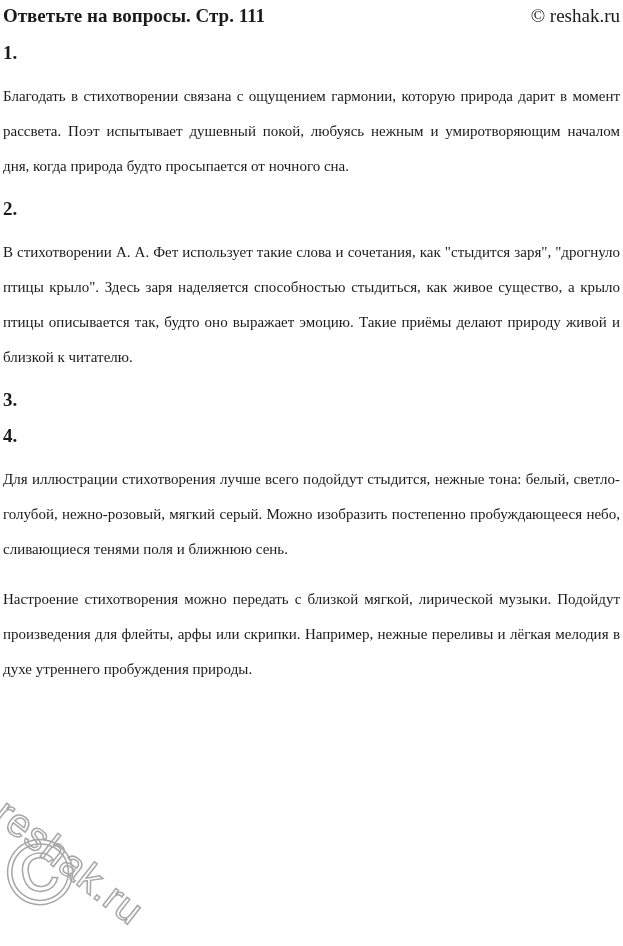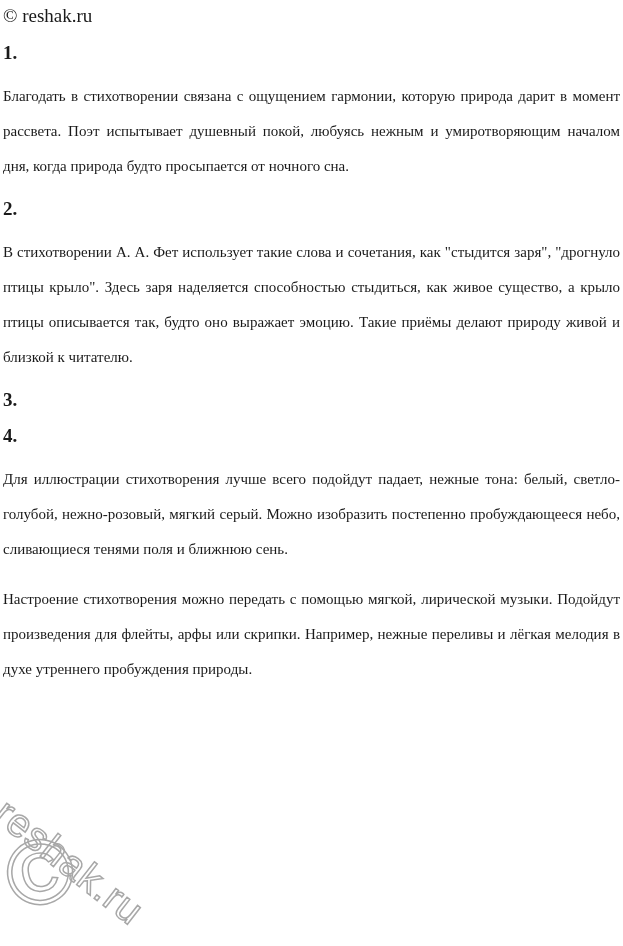--- a/index.html
+++ b/index.html
@@ -74,37 +74,38 @@
 <div class="page">
 
   <div class="watermark">
     <span class="wm-copy">©</span>
     <span class="wm-text">reshak.ru</span>
   </div>
 
   <div class="content">
 
     <div class="header">
+      <span class="title">Ответьте на вопросы. Стр. 111</span>
       <span class="copyright">© reshak.ru</span>
     </div>
 
     <section>
       <h2 class="num">1.</h2>
       <p class="answer">Благодать в стихотворении связана с ощущением гармонии, которую природа дарит в момент рассвета. Поэт испытывает душевный покой, любуясь нежным и умиротворяющим началом дня, когда природа будто просыпается от ночного сна.</p>
     </section>
 
     <section>
       <h2 class="num">2.</h2>
       <p class="answer">В стихотворении А. А. Фет использует такие слова и сочетания, как "стыдится заря", "дрогнуло птицы крыло". Здесь заря наделяется способностью стыдиться, как живое существо, а крыло птицы описывается так, будто оно выражает эмоцию. Такие приёмы делают природу живой и близкой к читателю.</p>
     </section>
 
     <section>
       <h2 class="num">3.</h2>
     </section>
 
     <section>
       <h2 class="num">4.</h2>
-      <p class="answer">Для иллюстрации стихотворения лучше всего подойдут падает, нежные тона: белый, светло-голубой, нежно-розовый, мягкий серый. Можно изобразить постепенно пробуждающееся небо, сливающиеся тенями поля и ближнюю сень.</p>
-      <p class="answer">Настроение стихотворения можно передать с помощью мягкой, лирической музыки. Подойдут произведения для флейты, арфы или скрипки. Например, нежные переливы и лёгкая мелодия в духе утреннего пробуждения природы.</p>
+      <p class="answer">Для иллюстрации стихотворения лучше всего подойдут стыдится, нежные тона: белый, светло-голубой, нежно-розовый, мягкий серый. Можно изобразить постепенно пробуждающееся небо, сливающиеся тенями поля и ближнюю сень.</p>
+      <p class="answer">Настроение стихотворения можно передать с близкой мягкой, лирической музыки. Подойдут произведения для флейты, арфы или скрипки. Например, нежные переливы и лёгкая мелодия в духе утреннего пробуждения природы.</p>
     </section>
 
   </div>
 </div>
 
 </body></html>

